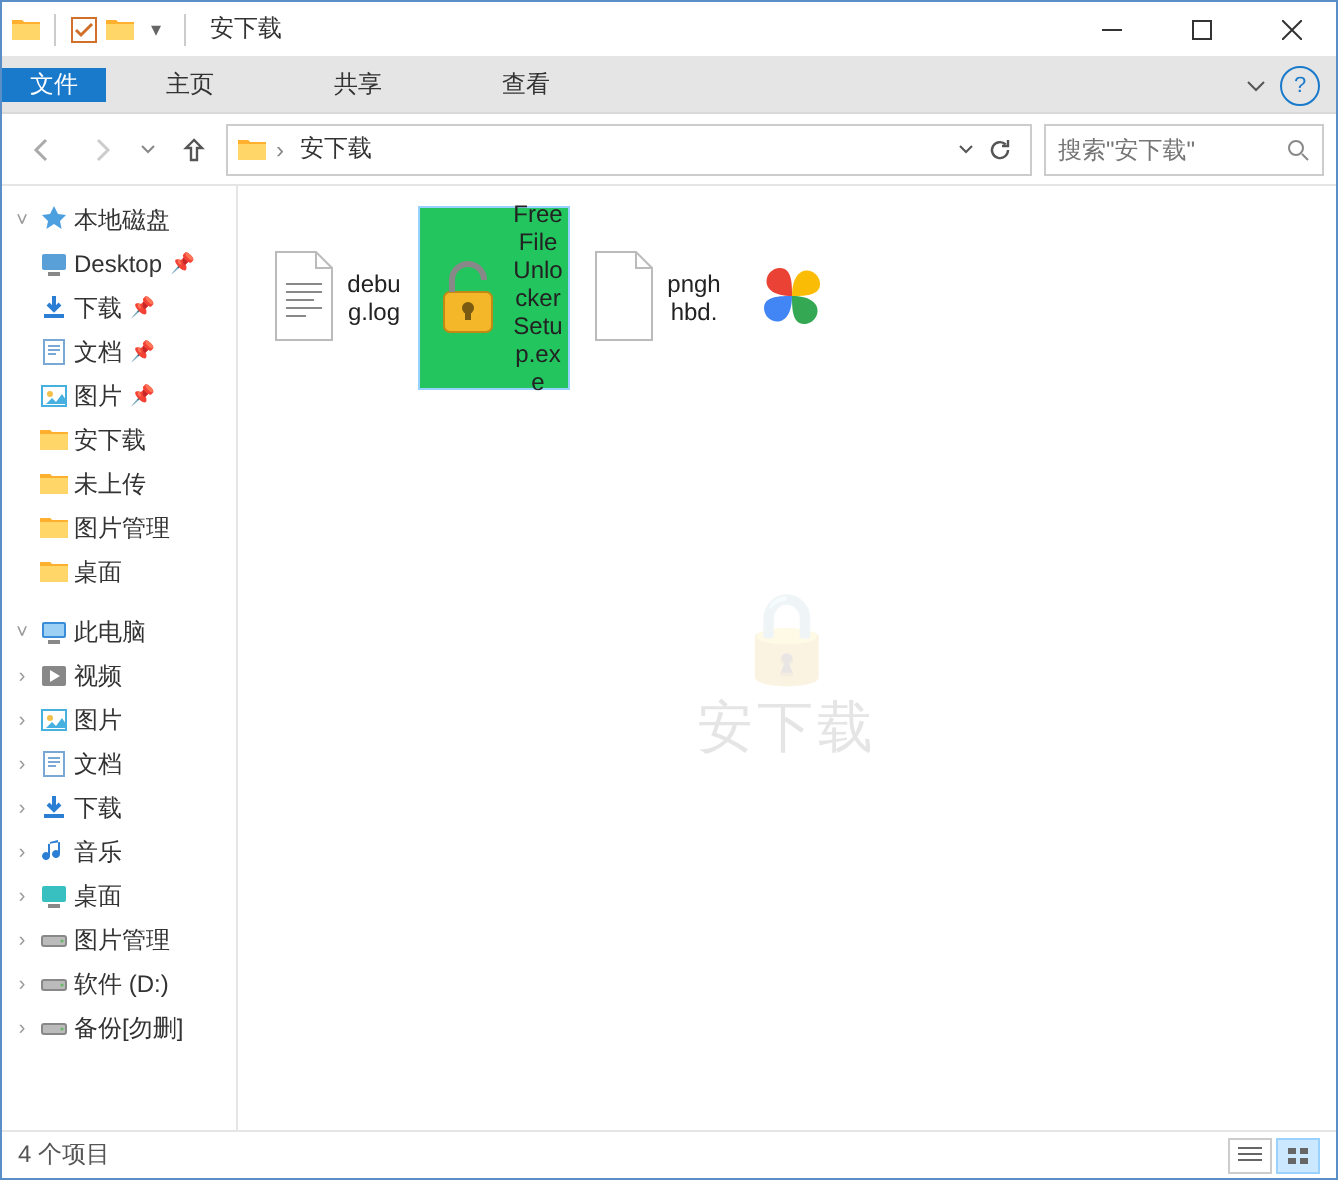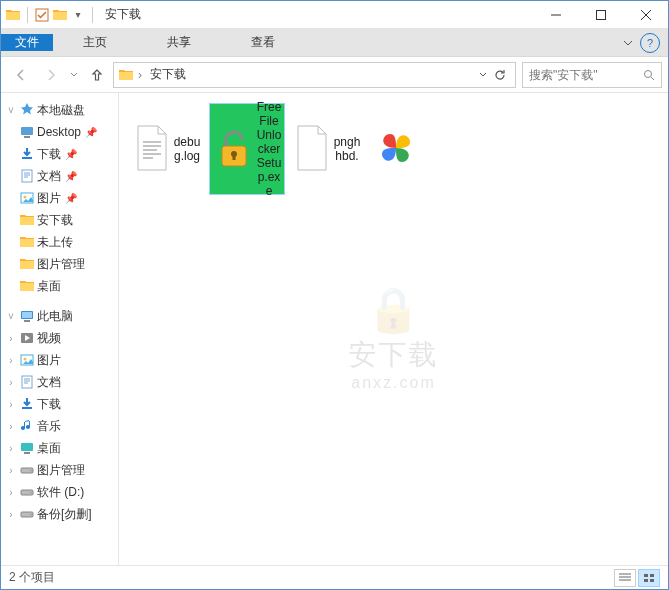--- a/index.html
+++ b/index.html
@@ -412,27 +412,26 @@
                 <path d="M0 0C18 0 14 14 6 14C0 14 0 6 0 0z" fill="#34a853"></path>
                 <path d="M0 0C0 18 -14 14 -14 6C-14 0 -6 0 0 0z" fill="#4285f4"></path>
                 <path d="M0 0C-18 0 -14 -14 -6 -14C0 -14 0 -6 0 0z" fill="#ea4335"></path>
               </g>
             </svg>
           </div>
         </div></div>
     <div class="watermark">
       <div class="wm-icon">🔒</div>
       <div class="wm-text">安下载</div>
-      <div class="wm-sub">anxz.com</div>
     </div>
   </div>
 </div>
 
 <div class="statusbar">
-  <span>2 个项目</span>
+  <span>4 个项目</span>
   <div class="statusbar-right">
     <div class="view-btn">
       <svg width="12" height="10" viewBox="0 0 12 10">
           <path d="M0 1h12M0 4h12M0 7h12" stroke="#666"></path>
         </svg>
     </div>
     <div class="view-btn active">
       <svg width="12" height="10" viewBox="0 0 12 10">
           <rect x="1" y="1" width="4" height="3" fill="#666"></rect>
           <rect x="7" y="1" width="4" height="3" fill="#666"></rect>

